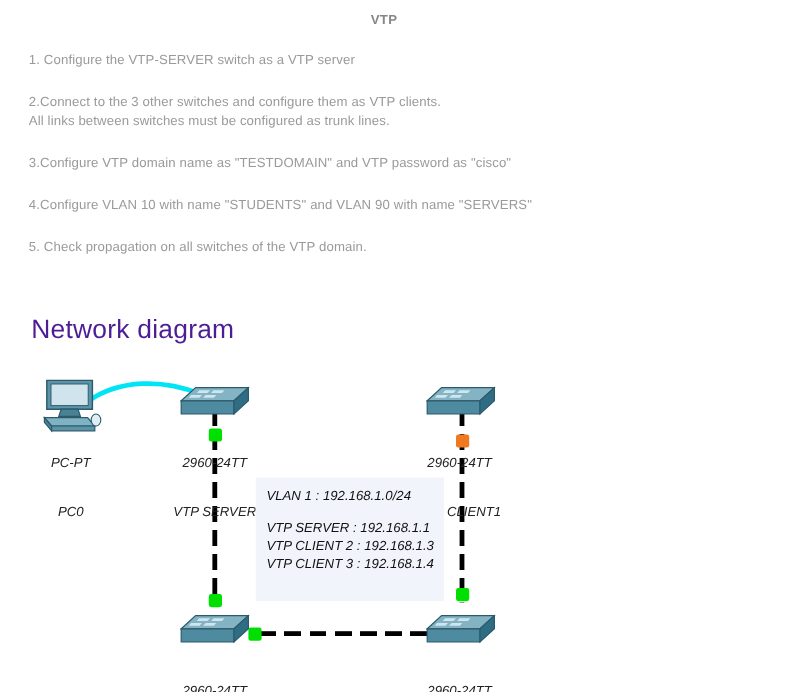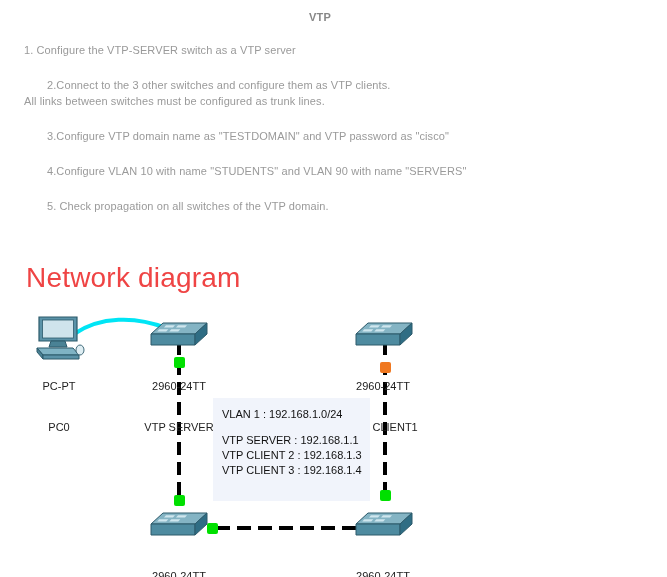--- a/index.html
+++ b/index.html
@@ -21,32 +21,32 @@
   }
 
   
   .instructions{
     position:absolute; left:24px; top:42px; width:600px;
   }
   .instr{
     font-size:11px; color:#9a9a9a; line-height:16px;
     letter-spacing:.1px; white-space:pre;
   }
-  .instr.gap{margin-top:19px;margin-left:23px;}
+  .instr.gap{margin-top:19px;}
   .instr.tight{margin-top:0px;}
 
   
   .section-title{
     position:absolute; left:26px; top:262px;
-    font-size:28px; color:#ef4444; font-weight:400;
+    font-size:22px; color:#4c1d95; font-weight:400;
     letter-spacing:.2px;
   }
 
   
-  .diagram{position:absolute; left:0; top:300px; width:667px; height:277px;}
+  .diagram{position:absolute; left:0; top:300px; width:667px; height:277px;font-style:italic;}
   .hdash{
     position:absolute; height:4px;
     background-image:repeating-linear-gradient(to right,#000 0px,#000 14px,rgba(0,0,0,0) 14px,rgba(0,0,0,0) 21px);
   }
   .vdash{
     position:absolute; width:4px;
     background-image:repeating-linear-gradient(to bottom,#000 0px,#000 13px,rgba(0,0,0,0) 13px,rgba(0,0,0,0) 20px);
   }
   .dot{
     position:absolute; width:11px; height:11px; border-radius:2px;

